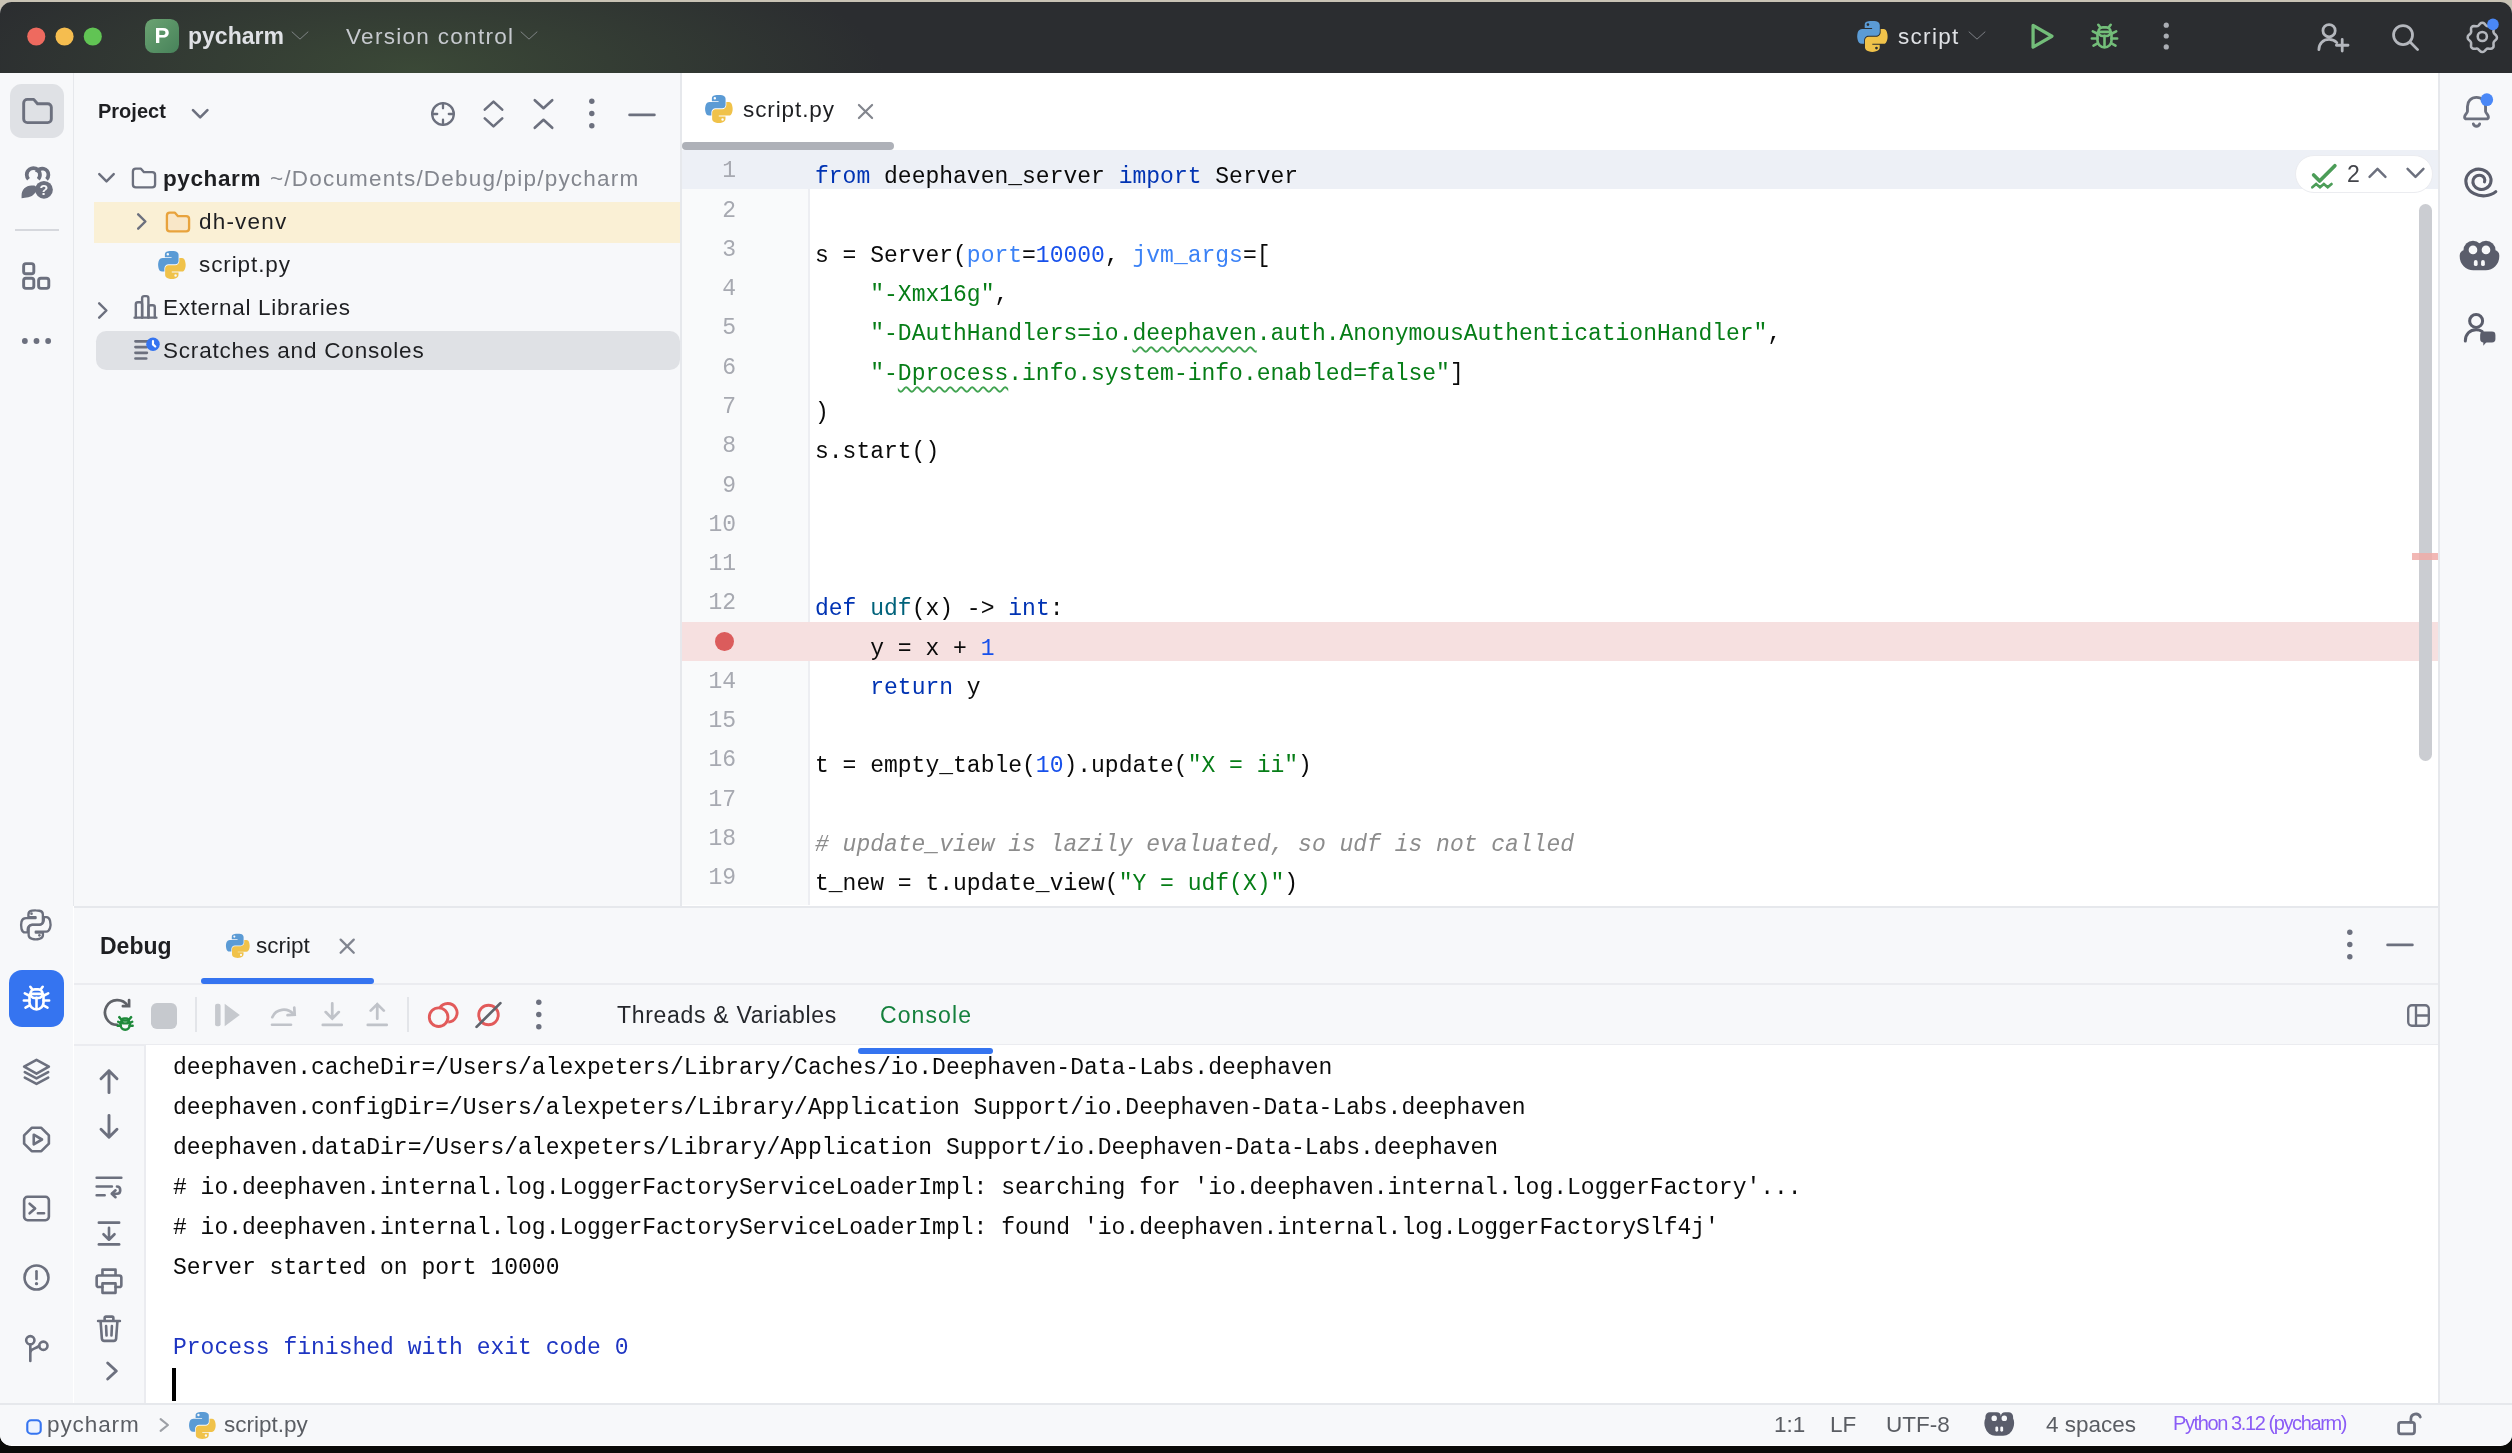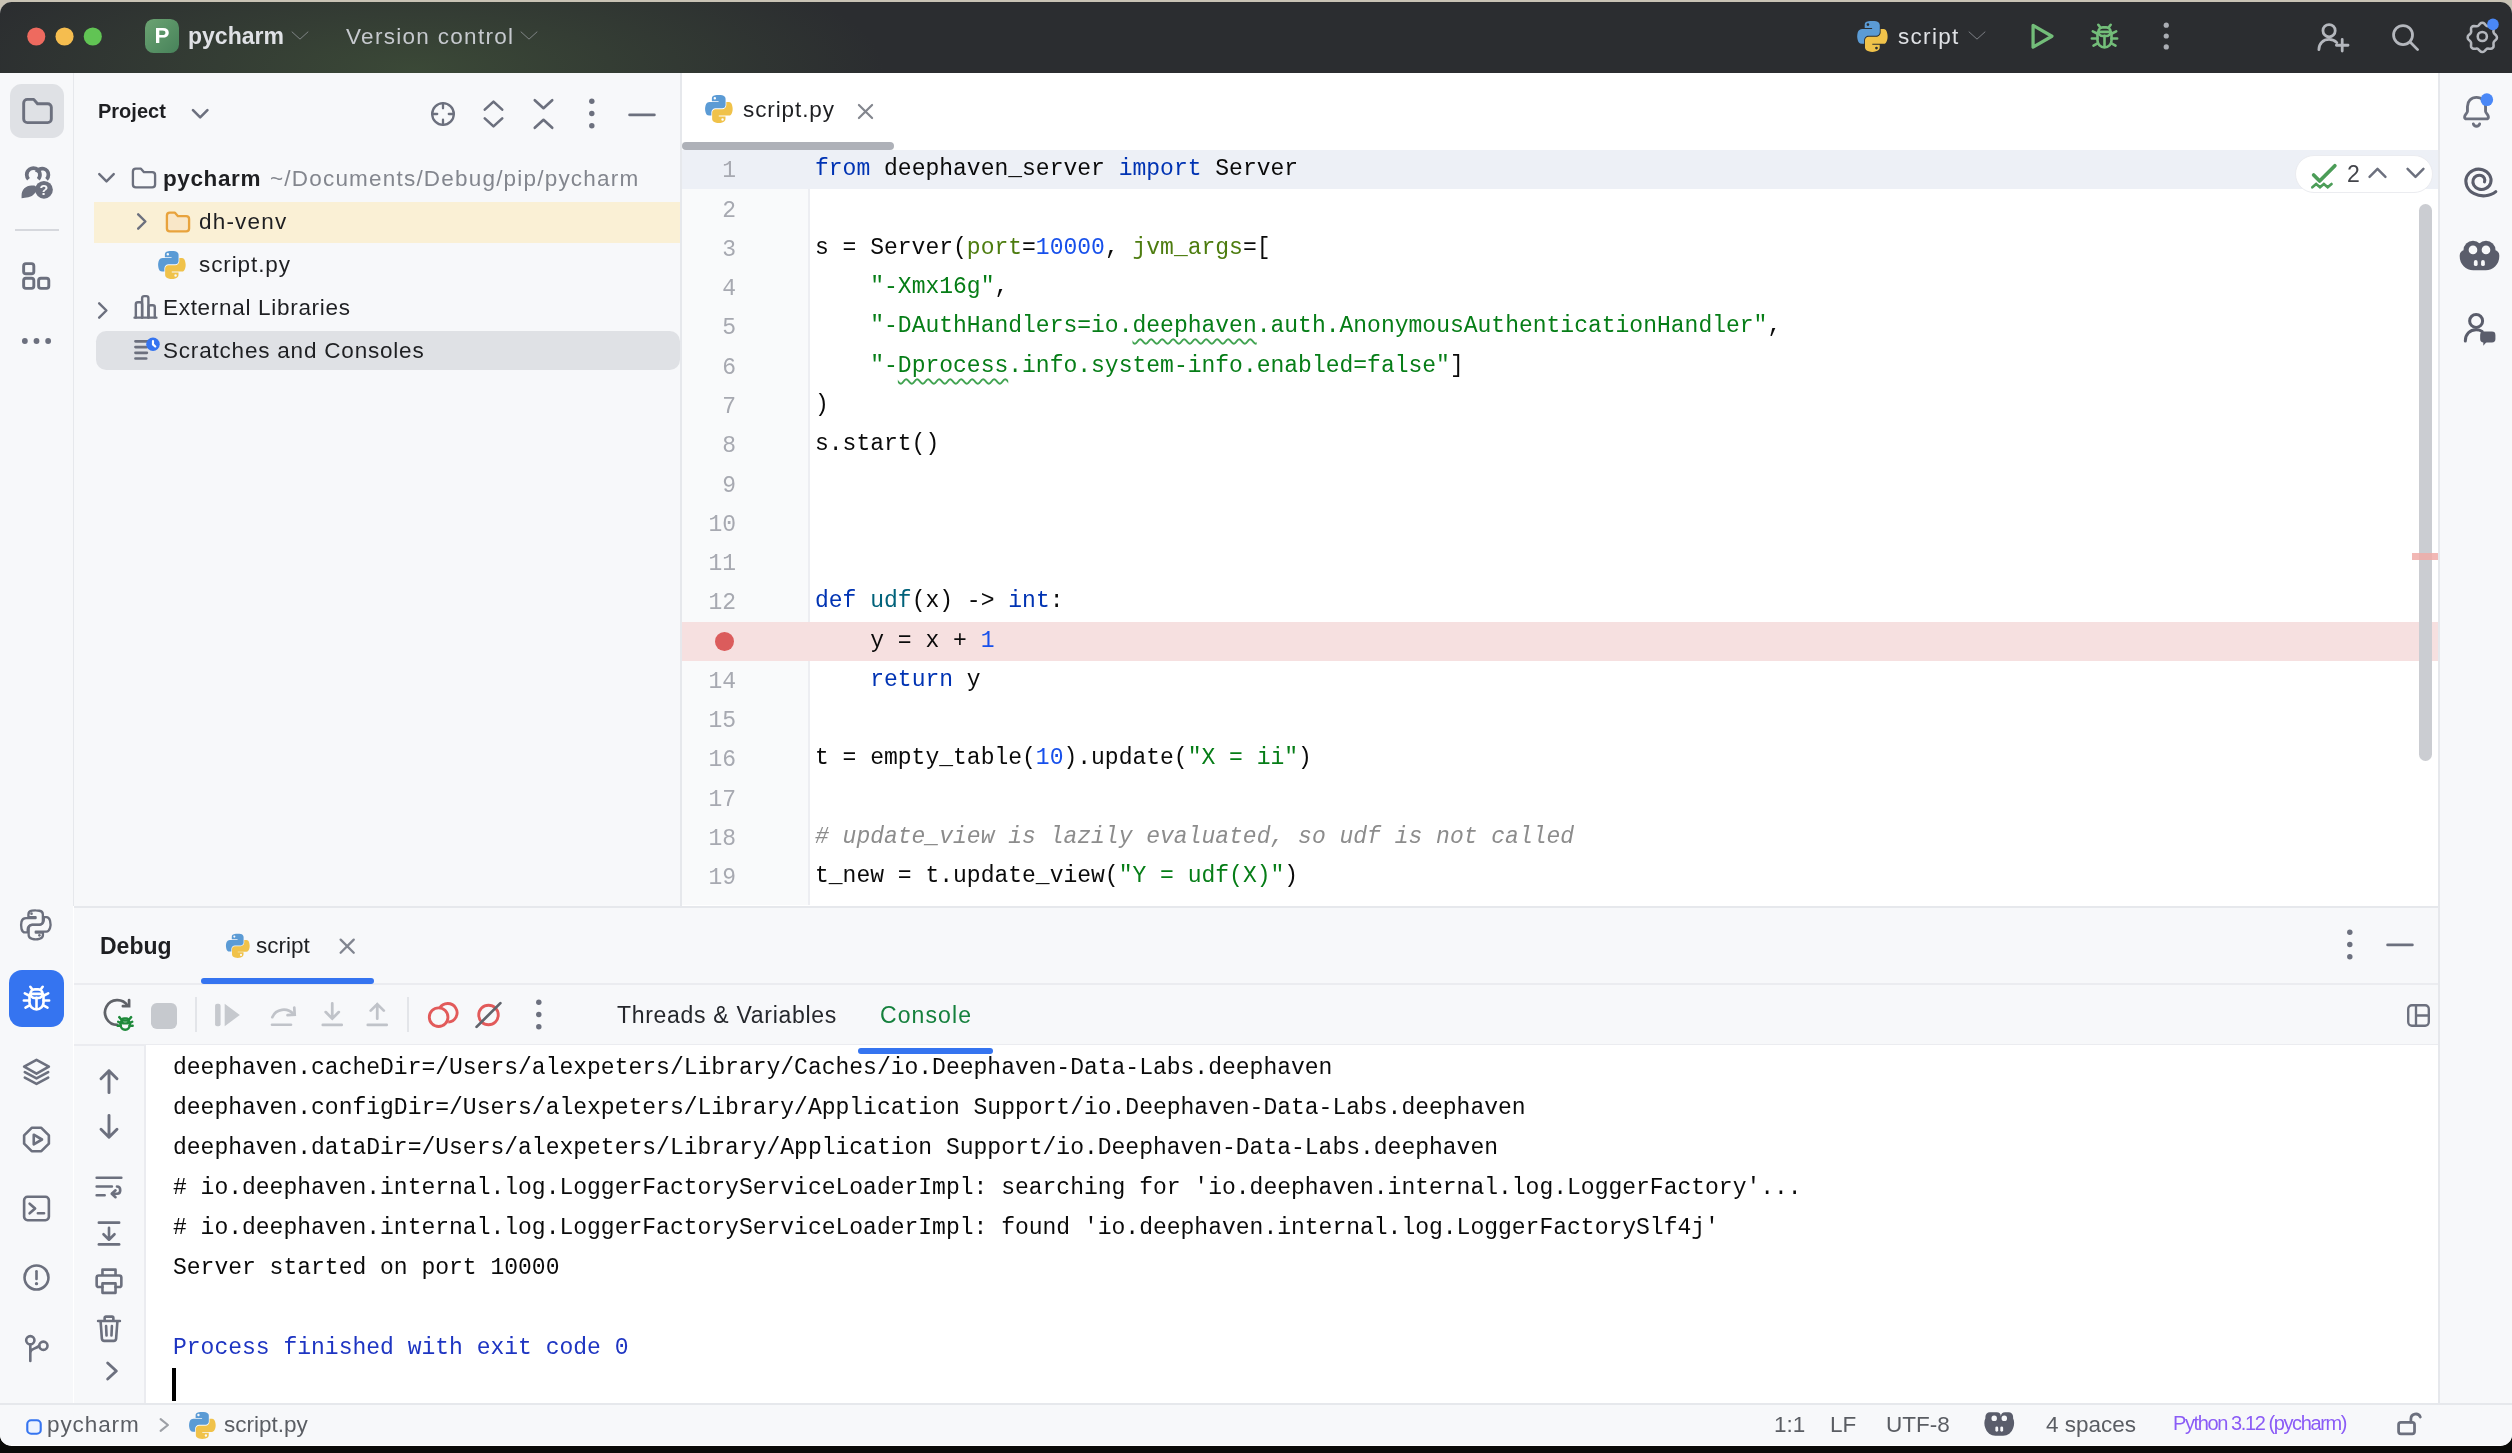--- a/index.html
+++ b/index.html
@@ -1,23 +1,23 @@
 <!DOCTYPE html>
 <html style="font-size:11.6px"><head><meta charset="utf-8"><style>
 *{box-sizing:border-box;margin:0;padding:0}
 html,body{width:2512px;height:1454px;overflow:hidden;background:#C9C3B5;font-family:"Liberation Sans",sans-serif}
 .abs{position:absolute}
 #dark{position:absolute;left:0;top:1018px;width:2512px;height:436px;background:#0B0B09}
 #win{position:absolute;left:0;top:1.5px;width:2512px;height:1444px;border-radius:11.6px;overflow:hidden;background:#FFF}
 #pg{position:absolute;left:0;top:-1.5px;width:2512px;height:1454px}
 .vline{position:absolute;width:1.5px;background:#E6E8EC}
 .hline{position:absolute;height:1.5px;background:#E6E8EC}
-.cl{position:absolute;padding-top:0;left:815px;font-family:"Liberation Mono",monospace;font-size:23px;line-height:39px;white-space:pre;color:#0A0A0A}
+.cl{position:absolute;padding-top:8px;left:815px;font-family:"Liberation Mono",monospace;font-size:23px;line-height:39px;white-space:pre;color:#0A0A0A}
 .num{position:absolute;padding-top:2.2px;width:73px;text-align:right;color:#A7A9B1;font-family:"Liberation Mono",monospace;font-size:23px;line-height:39px}
-.k{color:#0033B3}.s{color:#067D17}.n{color:#1750EB}.pp{color:#4d7c0f}.cm{color:#8C8C8C;font-style:italic}.fn{color:#00627A}
+.k{color:#0033B3}.s{color:#067D17}.n{color:#1750EB}.pp{color:#3b82f6}.cm{color:#8C8C8C;font-style:italic}.fn{color:#00627A}
 .wv{text-decoration:underline;text-decoration-style:wavy;text-decoration-color:#41A351;text-decoration-thickness:1.5px;text-underline-offset:5.8px}
 .conl{position:absolute;padding-top:2.2px;left:173px;font-family:"Liberation Mono",monospace;font-size:23px;line-height:40px;white-space:pre;color:#0A0A0A}
 .ui30{font-size:22px;color:#1E1F22}
 svg{position:absolute;overflow:visible}
 .ic{stroke:#6C707E;fill:none;stroke-linecap:round;stroke-linejoin:round}
 </style></head>
 <body>
 <div id="dark"></div>
 <div id="win">
     <div id="pg">

